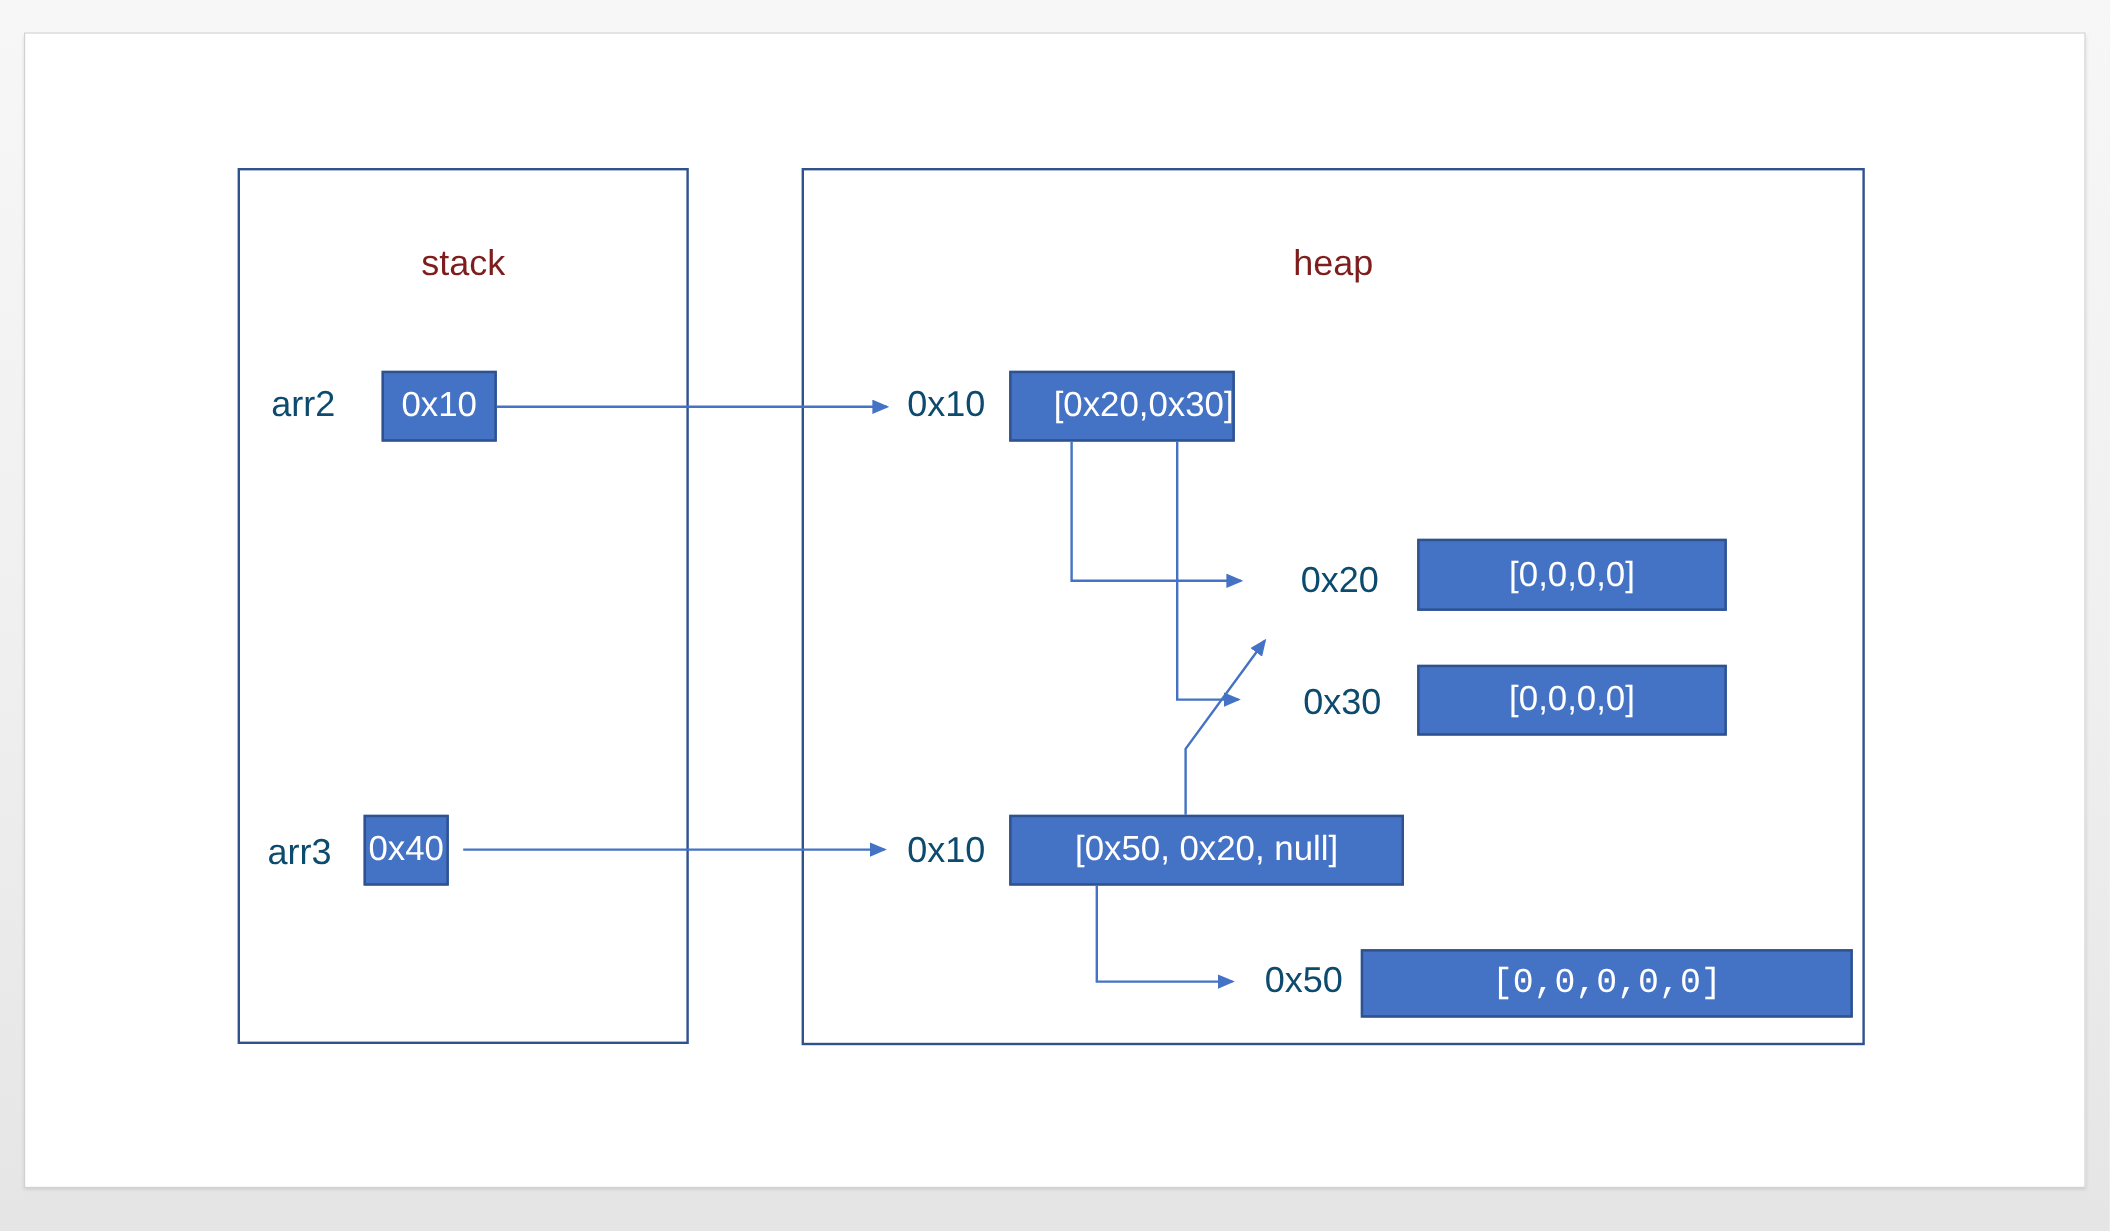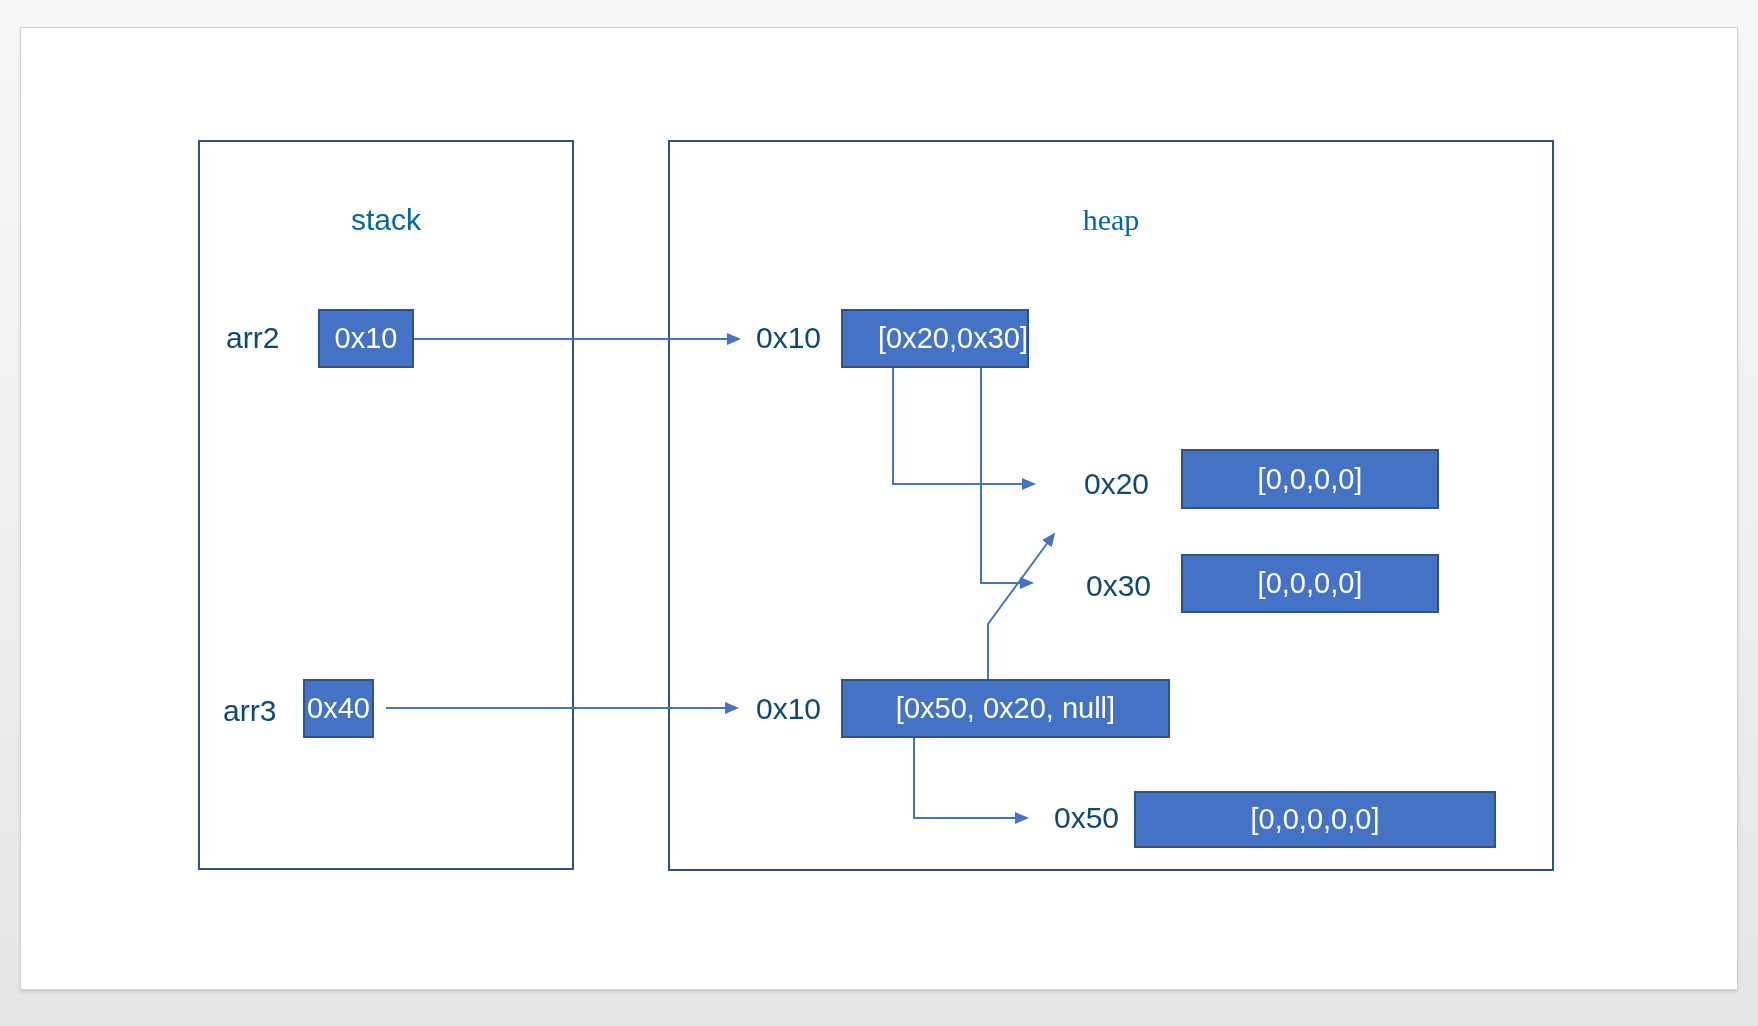--- a/index.html
+++ b/index.html
@@ -24,21 +24,21 @@
   .frame{
     position:absolute;
     border:2px solid #2F528F;
     box-sizing:border-box;
     background:transparent;
   }
   .frame-title{
     position:absolute;
     text-align:center;
     font-size:30px;line-height:32px;
-    color:#0369a1;
+    color:#7f1d1d;
   }
   .lbl{
     position:absolute;
     font-size:30px;line-height:32px;
     color:#0c4a6e;
     white-space:nowrap;
   }
   .vbox{
     position:absolute;
     background:#4472C4;
@@ -58,42 +58,42 @@
 </head>
 <body>
 
 <div class="screen">
   <div class="page">
 
     <div class="frame" style="left:177px;top:112px;width:376px;height:730px;"></div>
     <div class="frame-title" style="left:177px;top:176px;width:376px;">stack</div>
 
     <div class="frame" style="left:647px;top:112px;width:886px;height:731px;"></div>
-    <div class="frame-title" style="left:647px;top:176px;width:886px;font-family:Liberation Serif, serif;">heap</div>
+    <div class="frame-title" style="left:647px;top:176px;width:886px;">heap</div>
 
     <div class="lbl" style="left:205px;top:294px;">arr2</div>
     <div class="vbox" style="left:297px;top:281px;width:96px;height:59px;">0x10</div>
 
     <div class="lbl" style="left:202px;top:667px;text-align:right;">arr3</div>
     <div class="vbox" style="left:282px;top:651px;width:71px;height:59px;">0x40</div>
 
     <div class="lbl" style="left:735px;top:294px;">0x10</div>
     <div class="vbox" style="left:820px;top:281px;width:188px;height:59px;padding-left:36px;">[0x20,0x30]</div>
 
     <div class="lbl" style="left:1063px;top:440px;">0x20</div>
     <div class="vbox" style="left:1160px;top:421px;width:258px;height:60px;">[0,0,0,0]</div>
 
     <div class="lbl" style="left:1065px;top:542px;">0x30</div>
     <div class="vbox" style="left:1160px;top:526px;width:258px;height:59px;">[0,0,0,0]</div>
 
     <div class="lbl" style="left:735px;top:665px;">0x10</div>
     <div class="vbox" style="left:820px;top:651px;width:329px;height:59px;">[0x50, 0x20, null]</div>
 
     <div class="lbl" style="left:1033px;top:774px;">0x50</div>
-    <div class="vbox" style="left:1113px;top:763px;width:362px;height:57px;">[0,0,0,0,0]</div>
+    <div class="vbox" style="left:1113px;top:763px;width:410px;height:57px;font-family:Liberation Mono, monospace;">[0,0,0,0,0]</div>
 
     <svg class="arrows" width="1718" height="963" viewBox="0 0 1718 963">
       <defs>
         <marker id="ah" markerUnits="userSpaceOnUse" markerWidth="14" markerHeight="12" viewBox="0 0 14 12" refX="12" refY="6" orient="auto">
           <path d="M0,0 L14,6 L0,12 Z" fill="#4472C4"></path>
         </marker>
       </defs>
       <path d="M393 311 L718 311" stroke="#4472C4" stroke-width="2" fill="none" marker-end="url(#ah)"></path>
       <path d="M365 680 L716 680" stroke="#4472C4" stroke-width="2" fill="none" marker-end="url(#ah)"></path>
       <path d="M872 340 L872 456 L1013 456" stroke="#4472C4" stroke-width="2" fill="none" marker-end="url(#ah)"></path>

